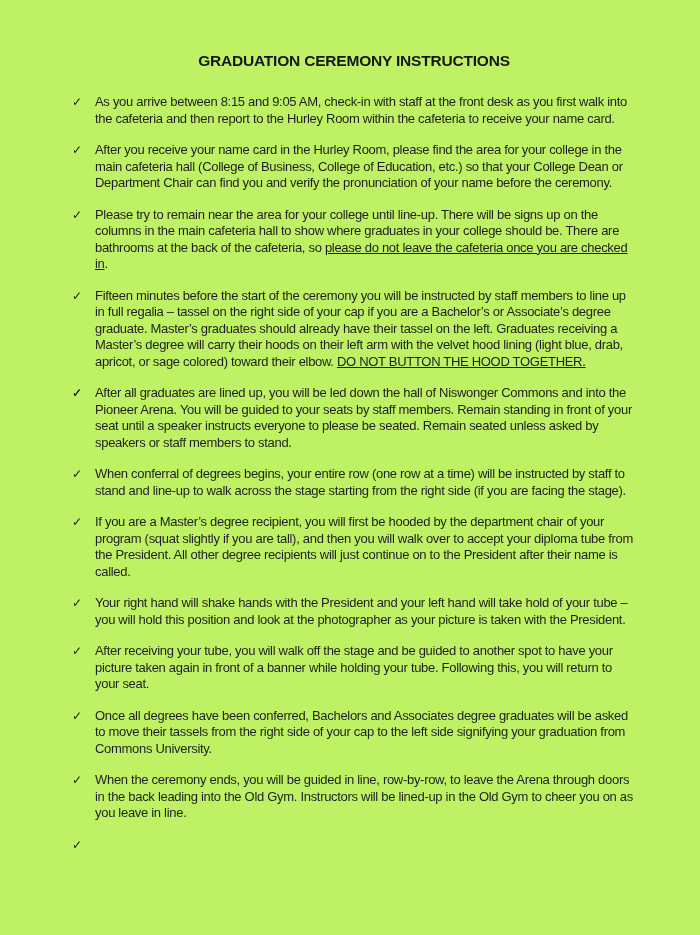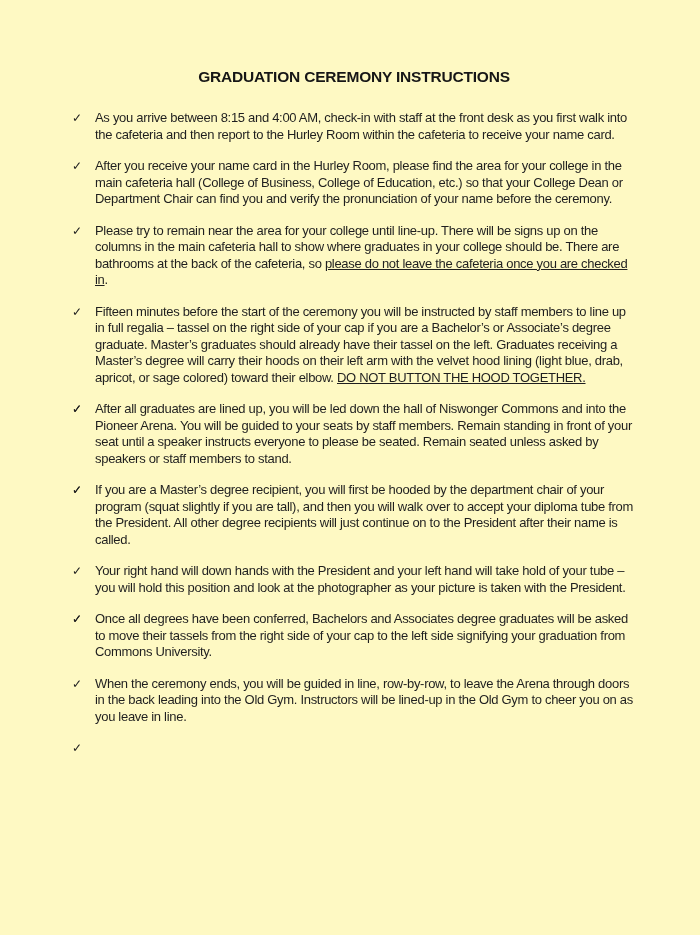--- a/index.html
+++ b/index.html
@@ -3,23 +3,23 @@
 <meta charset="utf-8">
 <style>
   html, body {
     margin: 0;
     padding: 0;
     background: #ffffff;
   }
   .page {
     width: 700px;
     height: 935px;
-    background: #fef9c3;
+    background: #bef264;
     box-sizing: border-box;
-    padding: 68px 64px 20px 72px;
+    padding: 52px 64px 20px 72px;
     font-family: "Liberation Sans", sans-serif;
     color: #1f1f1f;
     overflow: hidden;
   }
   .doc-title {
     font-size: 15.5px;
     font-weight: 700;
     text-align: center;
     letter-spacing: -0.2px;
     margin: 0 0 24px 0;
@@ -50,27 +50,27 @@
   .u {
     text-decoration: underline;
   }
 </style>
 </head>
 <body>
 
 <div class="page">
   <h1 class="doc-title">GRADUATION CEREMONY INSTRUCTIONS</h1>
   <ul class="instructions">
-      <li class="item"><span class="check">✓</span><span class="body"><span>As you arrive between 8:15 and 4:00 AM, check-in with staff at the front desk as you first walk into the cafeteria and then report to the Hurley Room within the cafeteria to receive your name card.</span></span></li>
+      <li class="item"><span class="check">✓</span><span class="body"><span>As you arrive between 8:15 and 9:05 AM, check-in with staff at the front desk as you first walk into the cafeteria and then report to the Hurley Room within the cafeteria to receive your name card.</span></span></li>
       <li class="item"><span class="check">✓</span><span class="body"><span>After you receive your name card in the Hurley Room, please find the area for your college in the main cafeteria hall (College of Business, College of Education, etc.) so that your College Dean or Department Chair can find you and verify the pronunciation of your name before the ceremony.</span></span></li>
       <li class="item"><span class="check">✓</span><span class="body"><span>Please try to remain near the area for your college until line-up. There will be signs up on the columns in the main cafeteria hall to show where graduates in your college should be. There are bathrooms at the back of the cafeteria, so </span><span class="u">please do not leave the cafeteria once you are checked in</span><span>.</span></span></li>
       <li class="item"><span class="check">✓</span><span class="body"><span>Fifteen minutes before the start of the ceremony you will be instructed by staff members to line up in full regalia – tassel on the right side of your cap if you are a Bachelor’s or Associate’s degree graduate. Master’s graduates should already have their tassel on the left. Graduates receiving a Master’s degree will carry their hoods on their left arm with the velvet hood lining (light blue, drab, apricot, or sage colored) toward their elbow. </span><span class="u">DO NOT BUTTON THE HOOD TOGETHER.</span></span></li>
       <li class="item"><span class="check">✓</span></li>
       <li class="item"><span class="check">✓</span><span class="body"><span>After all graduates are lined up, you will be led down the hall of Niswonger Commons and into the Pioneer Arena. You will be guided to your seats by staff members. Remain standing in front of your seat until a speaker instructs everyone to please be seated. Remain seated unless asked by speakers or staff members to stand.</span></span></li>
-      <li class="item"><span class="check">✓</span></li>
+      <li class="item"><span class="check">✓</span><span class="body"><span>When conferral of degrees begins, your entire row (one row at a time) will be instructed by staff to stand and line-up to walk across the stage starting from the right side (if you are facing the stage).</span></span></li>
       <li class="item"><span class="check">✓</span><span class="body"><span>If you are a Master’s degree recipient, you will first be hooded by the department chair of your program (squat slightly if you are tall), and then you will walk over to accept your diploma tube from the President. All other degree recipients will just continue on to the President after their name is called.</span></span></li>
-      <li class="item"><span class="check">✓</span><span class="body"><span>Your right hand will down hands with the President and your left hand will take hold of your tube – you will hold this position and look at the photographer as your picture is taken with the President.</span></span></li>
-      <li class="item"><span class="check">✓</span></li>
+      <li class="item"><span class="check">✓</span><span class="body"><span>Your right hand will shake hands with the President and your left hand will take hold of your tube – you will hold this position and look at the photographer as your picture is taken with the President.</span></span></li>
+      <li class="item"><span class="check">✓</span><span class="body"><span>After receiving your tube, you will walk off the stage and be guided to another spot to have your picture taken again in front of a banner while holding your tube. Following this, you will return to your seat.</span></span></li>
       <li class="item"><span class="check">✓</span><span class="body"><span>Once all degrees have been conferred, Bachelors and Associates degree graduates will be asked to move their tassels from the right side of your cap to the left side signifying your graduation from Commons University.</span></span></li>
       <li class="item"><span class="check">✓</span><span class="body"><span>When the ceremony ends, you will be guided in line, row-by-row, to leave the Arena through doors in the back leading into the Old Gym. Instructors will be lined-up in the Old Gym to cheer you on as you leave in line.</span></span></li>
       <li class="item"><span class="check">✓</span></li>
     </ul>
 </div>
 
 </body></html>

